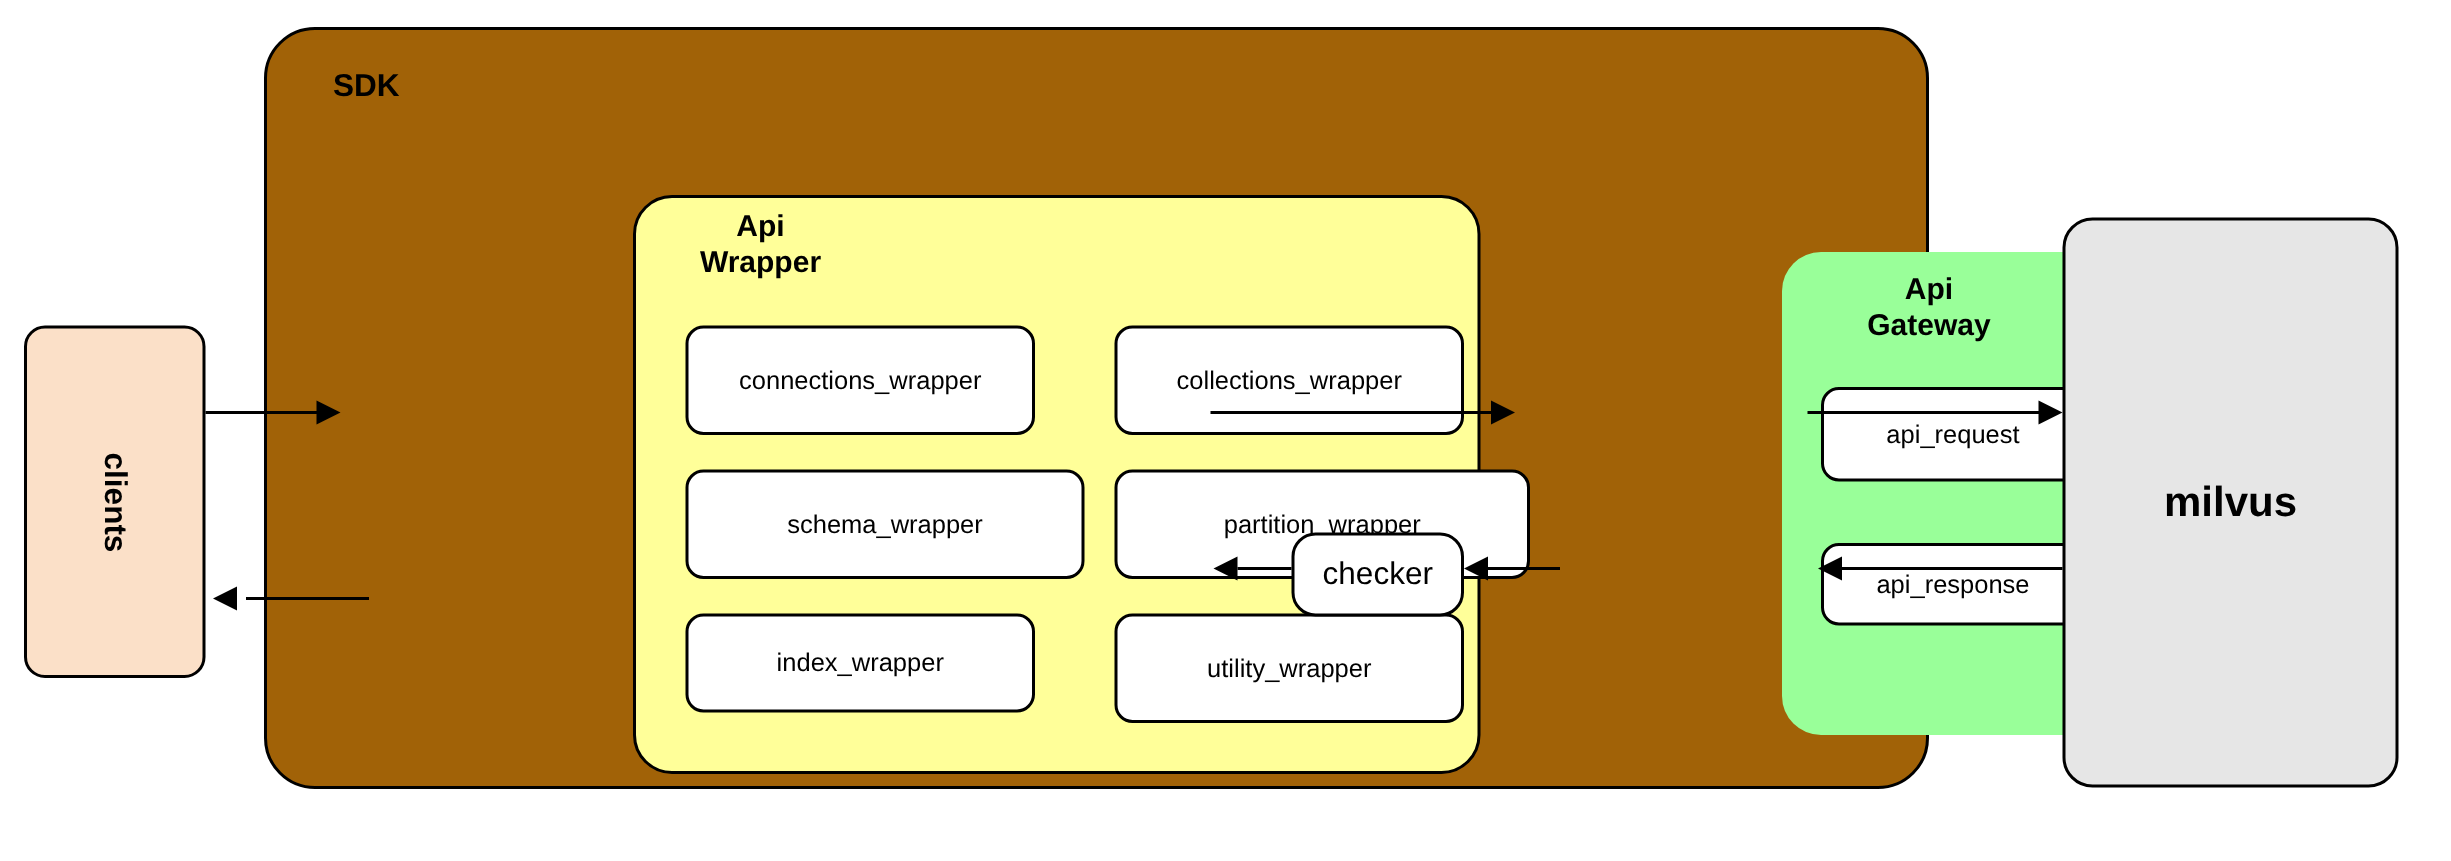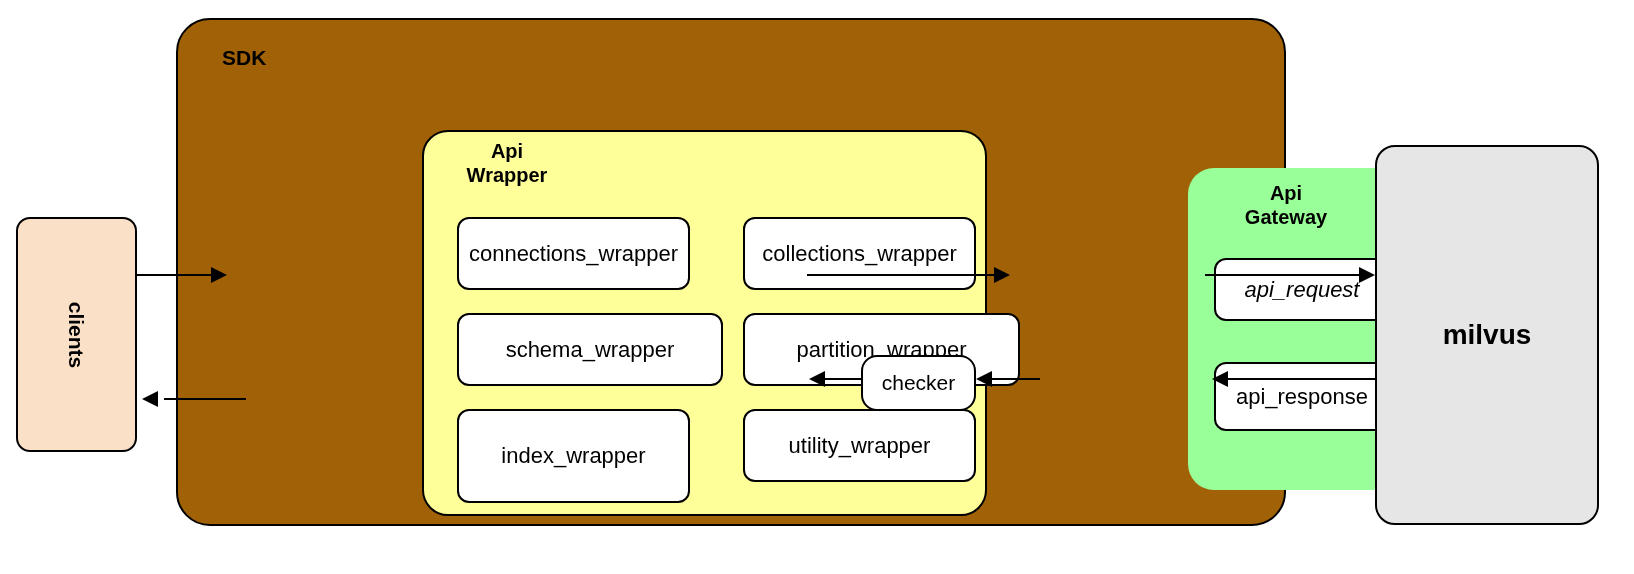--- a/index.html
+++ b/index.html
@@ -79,33 +79,33 @@
     top: 14px;
     font-size: 20px;
     width: 160px;
     text-align: center;
   }
   
   .leaf {
     background: #ffffff;
     border: 2px solid #000000;
     border-radius: 12px;
-    font-size: 22px;
+    font-size: 17px;
     color: #000000;
   }
   
   #box-connections-wrapper { left: 33px;  top: 85px;  width: 233px; height: 73px; }
   #box-collections-wrapper { left: 319px; top: 85px;  width: 233px; height: 73px; }
   #box-schema-wrapper      { left: 33px;  top: 181px; width: 266px; height: 73px; }
   #box-partition-wrapper   { left: 319px; top: 181px; width: 277px; height: 73px; }
-  #box-index-wrapper       { left: 33px;  top: 277px; width: 233px; height: 94px; }
+  #box-index-wrapper       { left: 33px;  top: 277px; width: 233px; height: 66px; }
   #box-utility-wrapper     { left: 319px; top: 277px; width: 233px; height: 73px; }
   
-  #box-api-request  { left: 26px; top: 90px;  width: 176px; height: 63px; font-style: italic; }
-  #box-api-response { left: 26px; top: 194px; width: 176px; height: 69px; }
+  #box-api-request  { left: 26px; top: 90px;  width: 176px; height: 63px; }
+  #box-api-response { left: 26px; top: 194px; width: 176px; height: 55px; }
   
   #box-checker {
     left: 861px;
     top: 355px;
     width: 115px;
     height: 56px;
     background: #ffffff;
     border: 2px solid #000000;
     border-radius: 16px;
     font-size: 21px;

